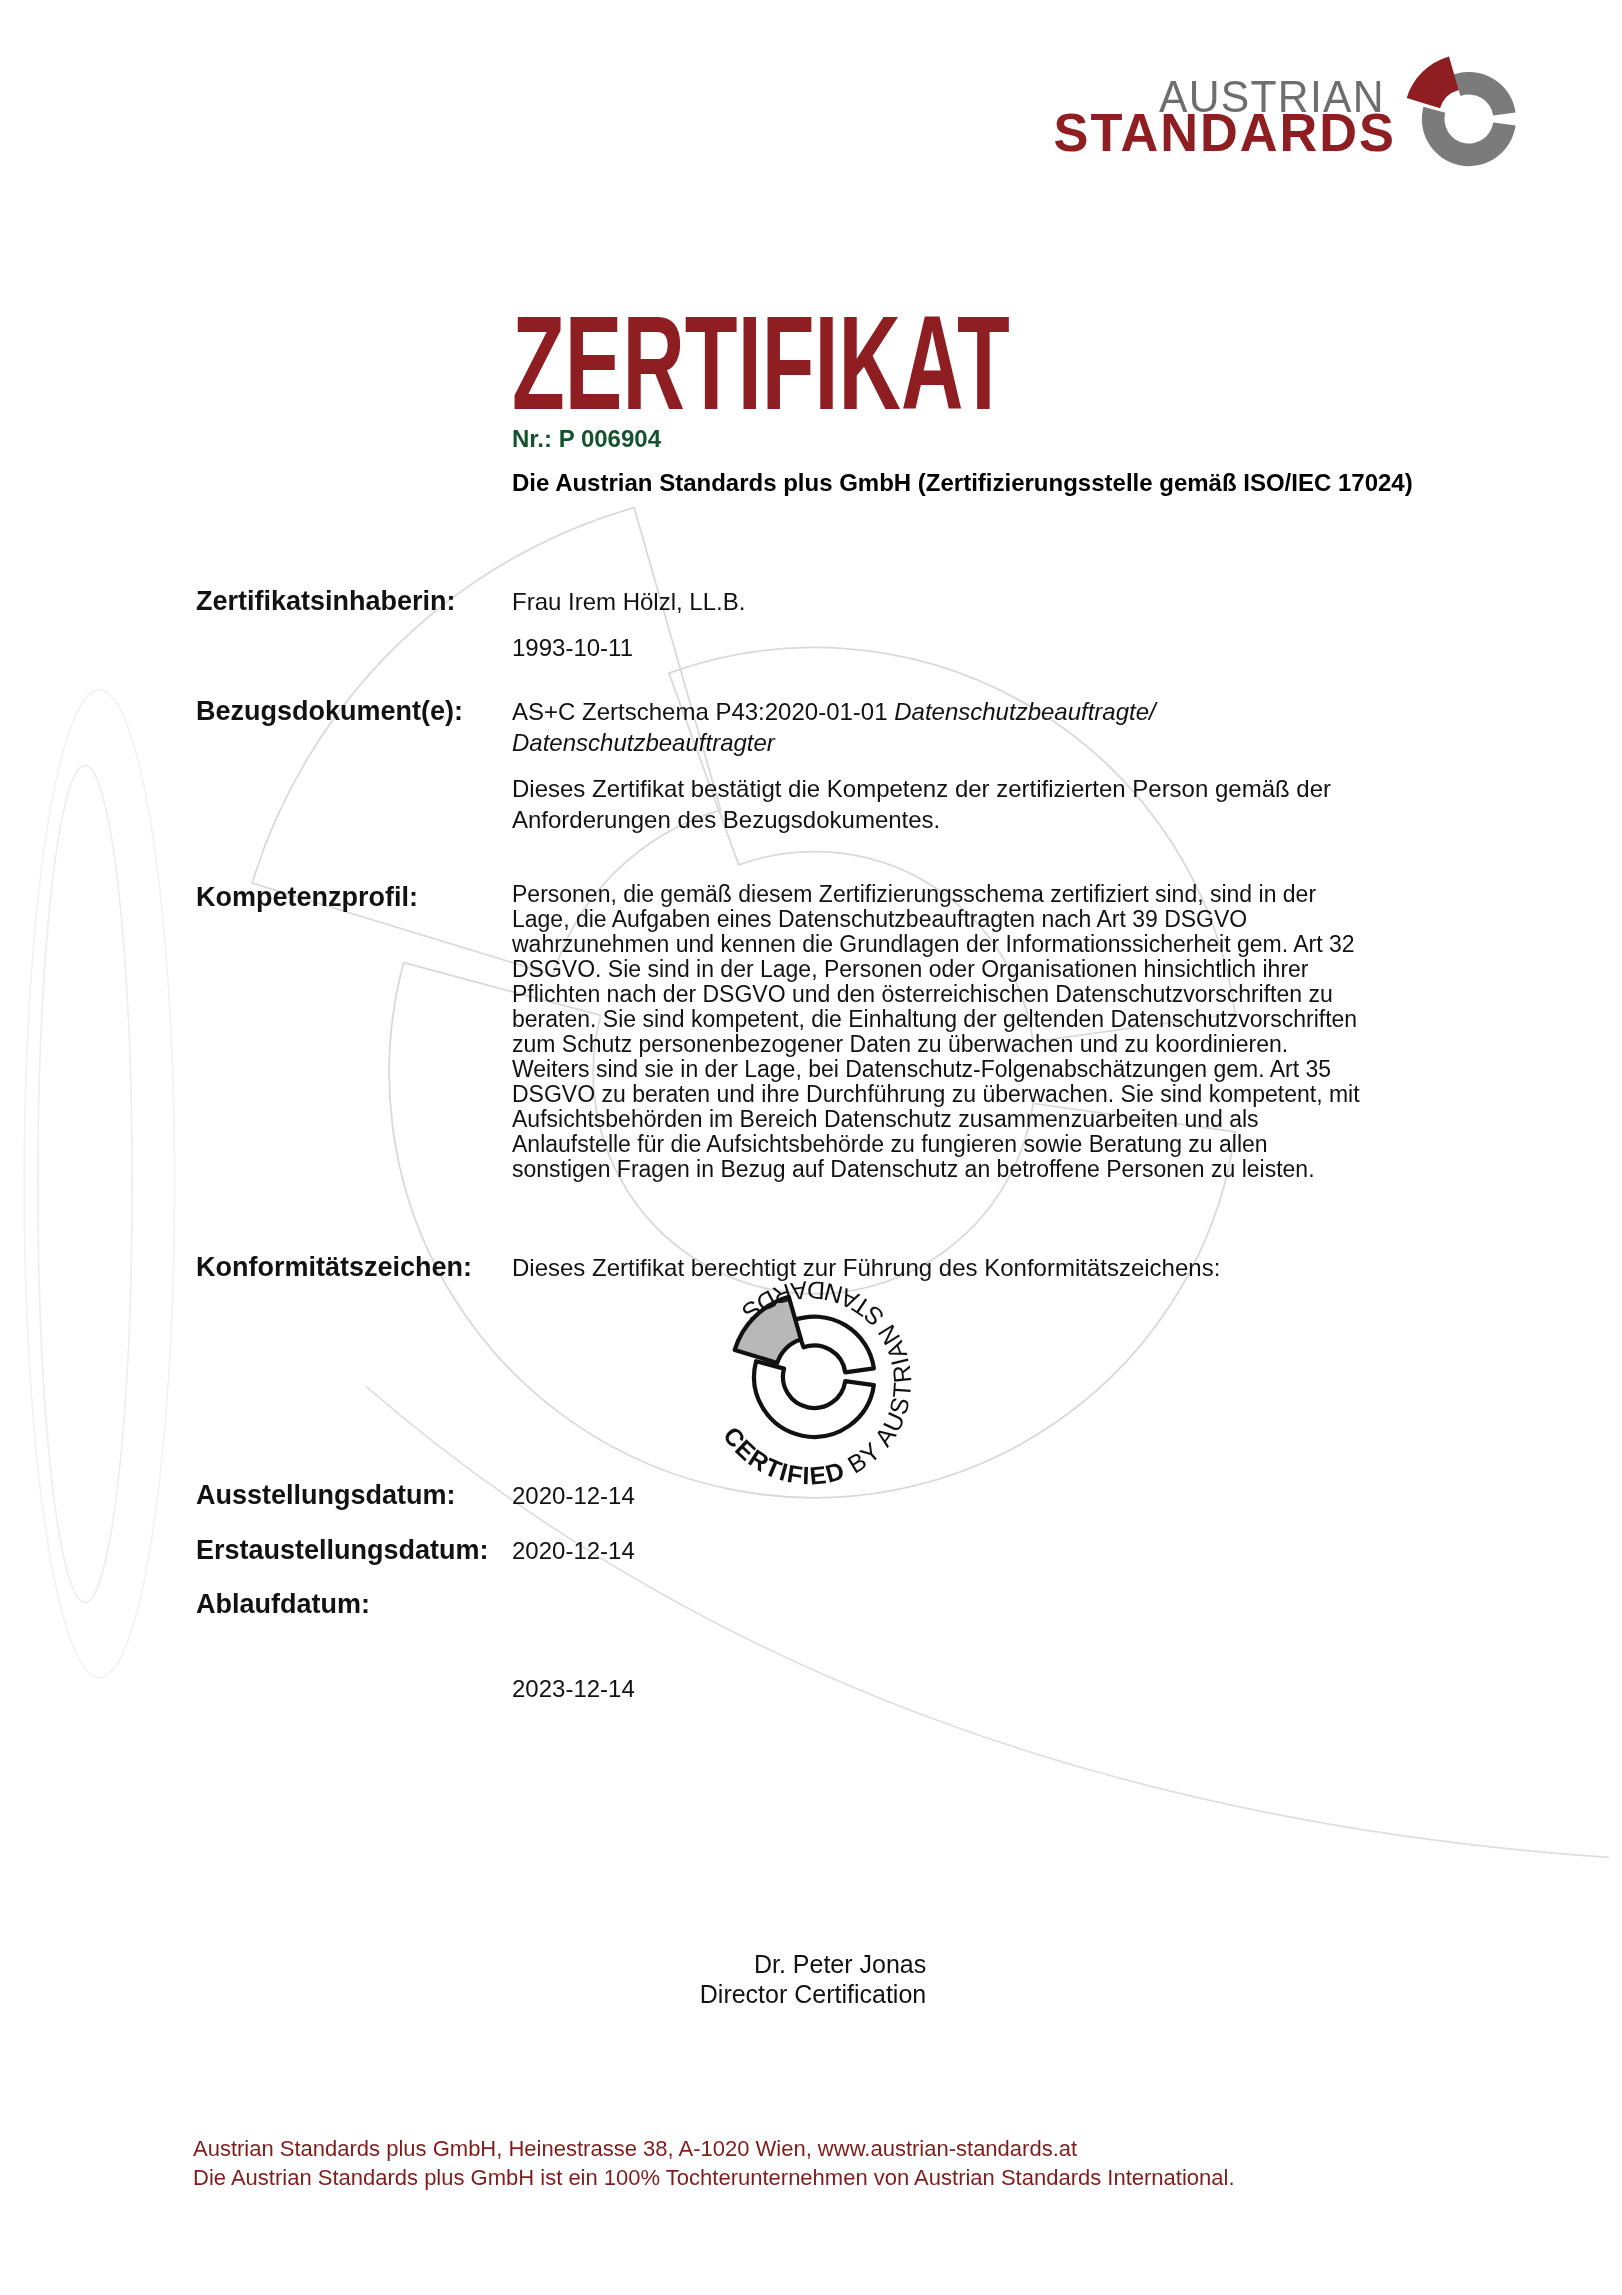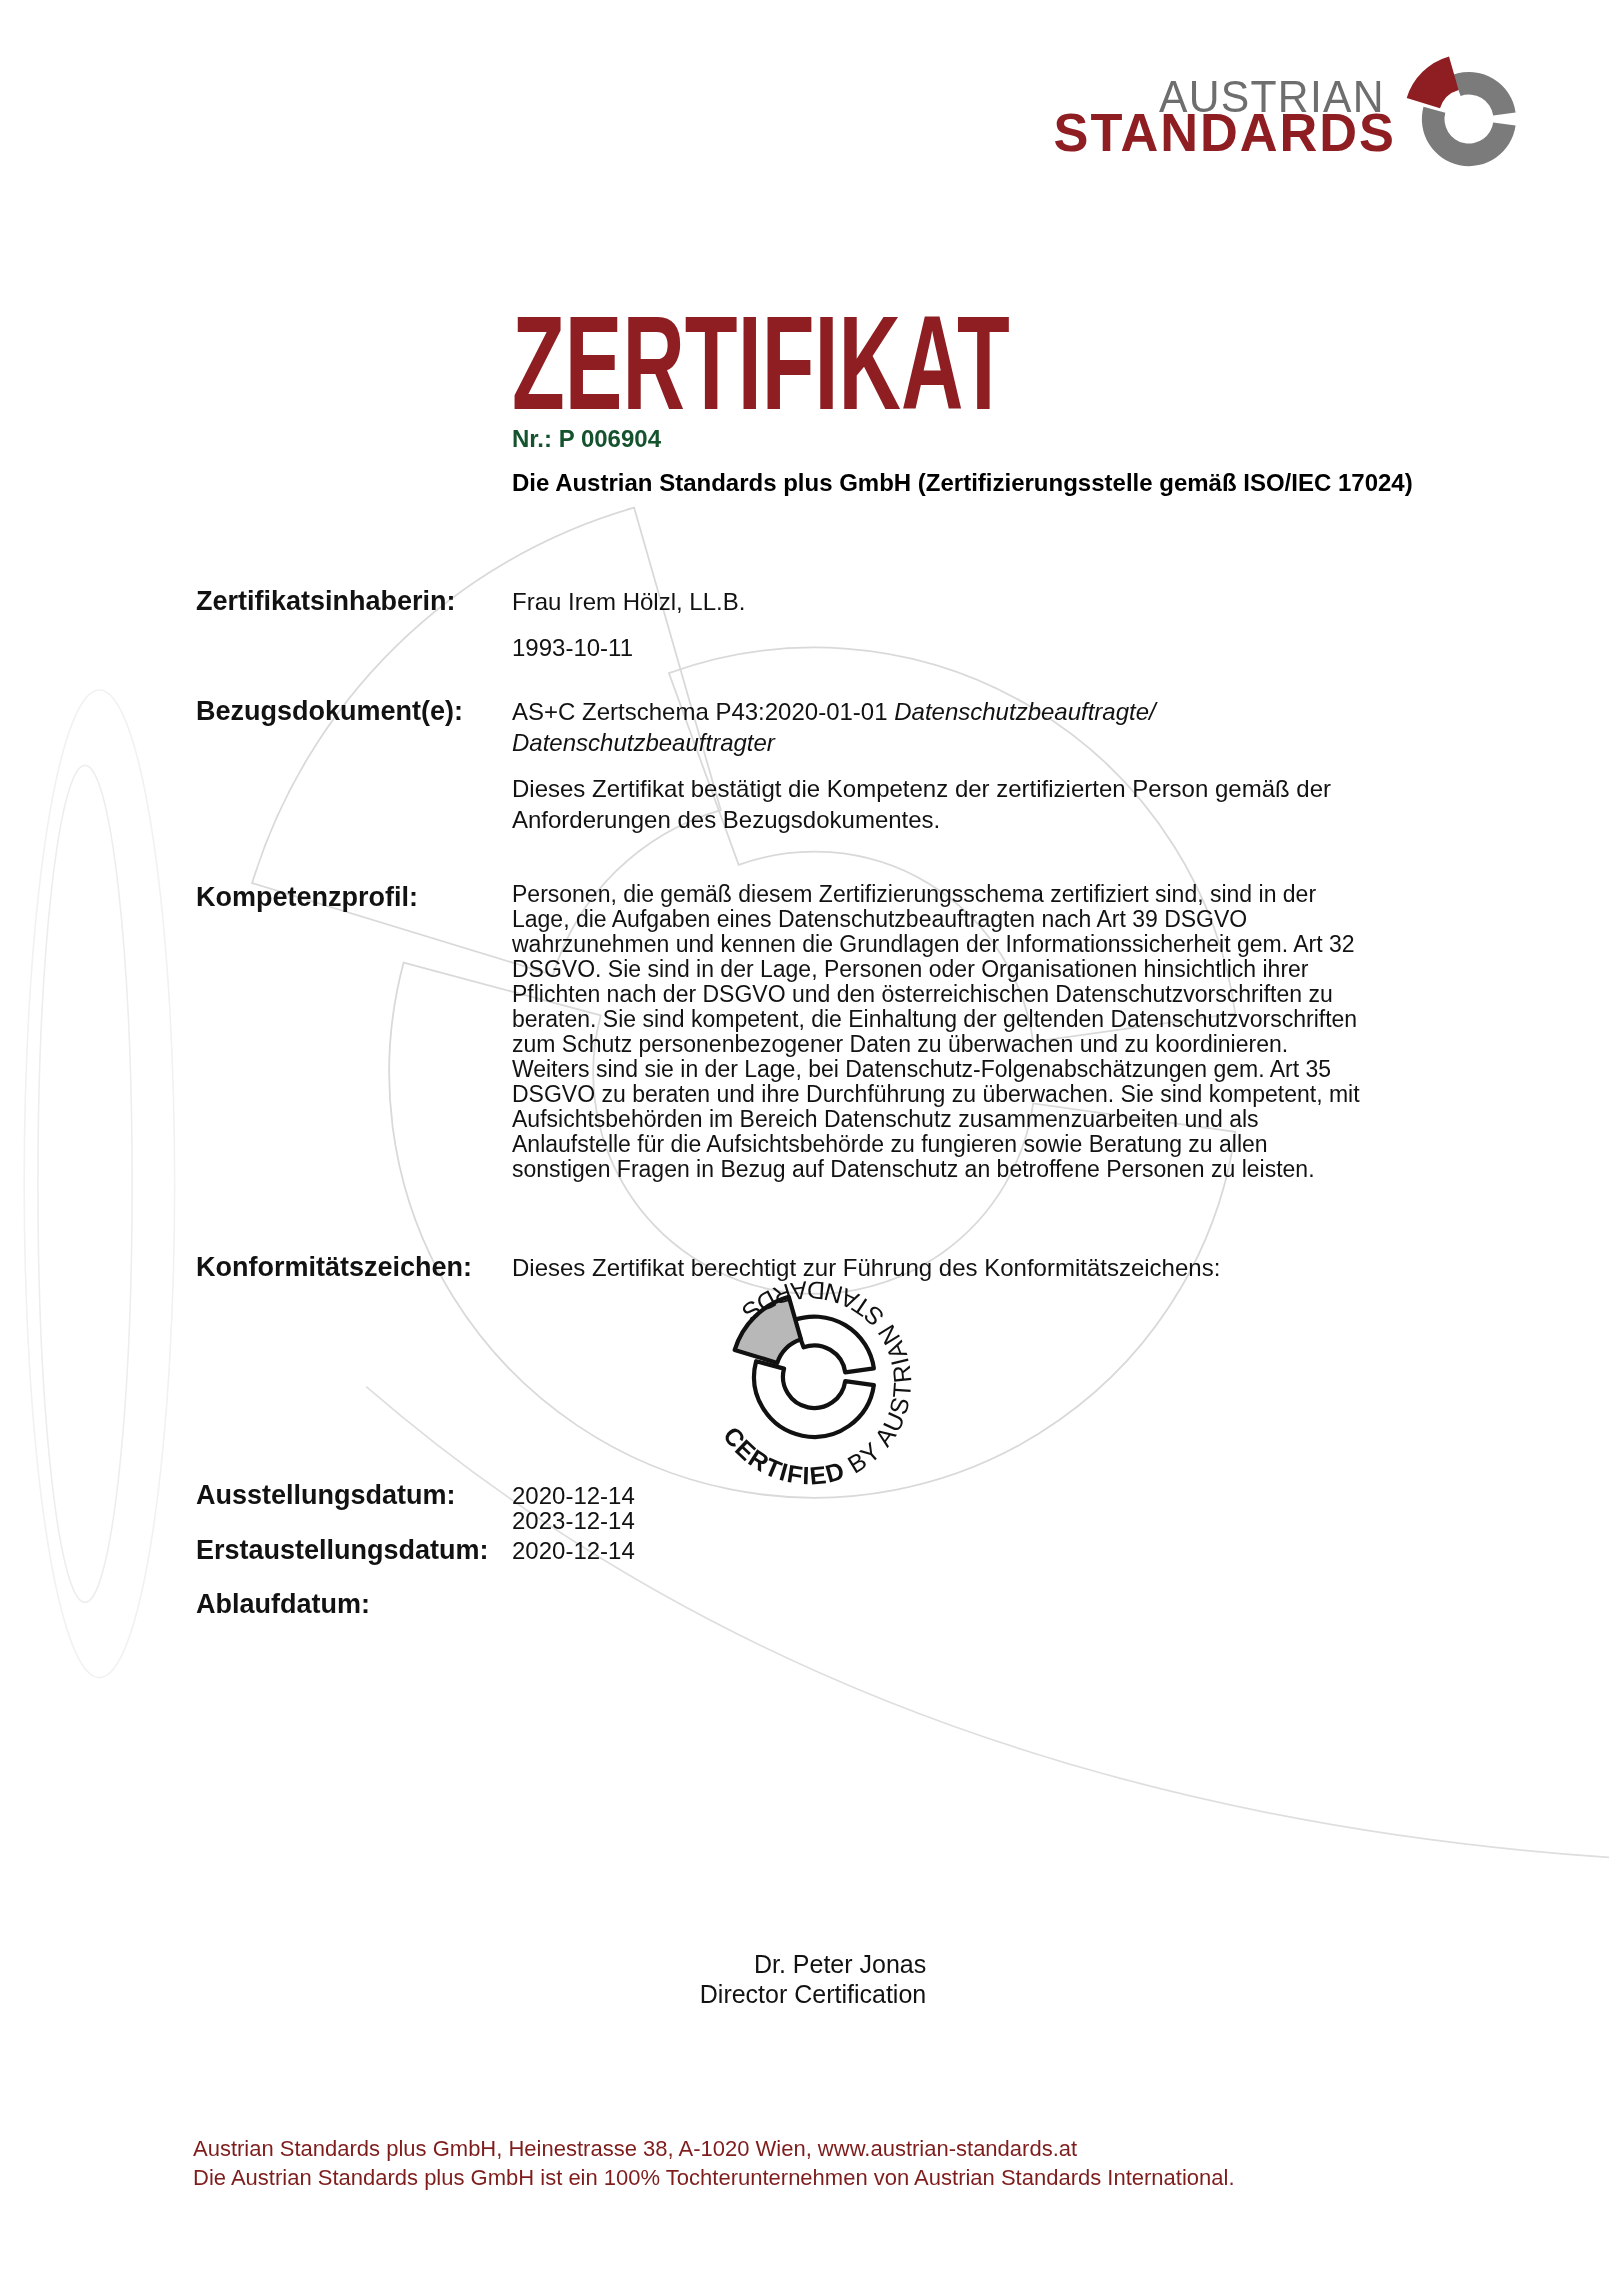--- a/index.html
+++ b/index.html
@@ -106,21 +106,21 @@
 <div class="label abs txt" style="top:1252px;">Konformitätszeichen:</div>
 <div class="value abs txt" style="top:1252px;">Dieses Zertifikat berechtigt zur Führung des Konformitätszeichens:</div>
 
 <div class="label abs txt" style="top:1480px;">Ausstellungsdatum:</div>
 <div class="value abs txt" style="top:1480px;">2020-12-14</div>
 
 <div class="label abs txt" style="top:1535px;">Erstaustellungsdatum:</div>
 <div class="value abs txt" style="top:1535px;">2020-12-14</div>
 
 <div class="label abs txt" style="top:1589px;">Ablaufdatum:</div>
-<div class="value abs txt" style="top:1505px;">2023-12-14</div>
+<div class="value abs txt" style="top:1673px;">2023-12-14</div>
 
 <div class="signature abs txt">
   <div>Dr. Peter Jonas</div>
   <div>Director Certification</div>
 </div>
 
 <div class="footer abs txt" style="top:2134px;">
   <div>Austrian Standards plus GmbH, Heinestrasse 38, A-1020 Wien, www.austrian-standards.at</div>
   <div>Die Austrian Standards plus GmbH ist ein 100% Tochterunternehmen von Austrian Standards International.</div>
 </div>

